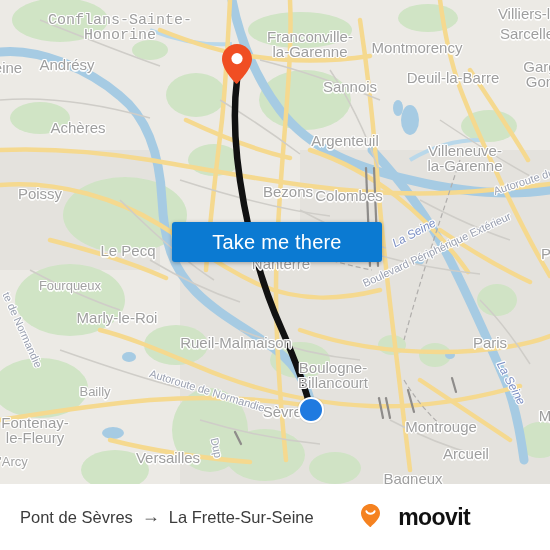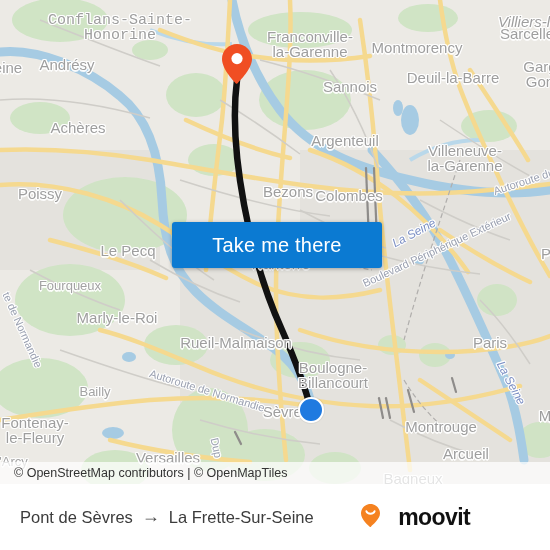--- a/index.html
+++ b/index.html
@@ -85,21 +85,21 @@
     transform: translate(-50%, -50%);
     box-shadow: 0 0 0 1px rgba(0,0,0,.05);
   }
 
   
   #take-me-there {
     position: absolute;
     left: 172px;
     top: 222px;
     width: 210px;
-    height: 46px;
+    height: 40px;
     background: #0b7ad2;
     color: #ffffff;
     border: 0;
     border-radius: 3px;
     font-family: "Liberation Sans", sans-serif;
     font-size: 20px;
     letter-spacing: .2px;
     cursor: pointer;
     box-shadow: 0 1px 4px rgba(0,0,0,.30);
     display: flex;
@@ -288,21 +288,21 @@
     </svg>
 
     <div class="map-label lbl-lg" style="left:120px; top:28px;font-family:Liberation Mono, monospace;"><span>Conflans-Sainte-</span><br><span>Honorine</span></div>
     <div class="map-label lbl-lg" style="left:67px;  top:65px;">Andrésy</div>
     <div class="map-label lbl-lg" style="left:8px;   top:68px;">eine</div>
     <div class="map-label lbl-lg" style="left:78px;  top:128px;">Achères</div>
     <div class="map-label lbl-lg" style="left:310px; top:44px;"><span>Franconville-</span><br><span>la-Garenne</span></div>
     <div class="map-label lbl-lg" style="left:350px; top:87px;">Sannois</div>
     <div class="map-label lbl-lg" style="left:417px; top:48px;text-align:right;">Montmorency</div>
     <div class="map-label lbl-lg" style="left:453px; top:78px;">Deuil-la-Barre</div>
-    <div class="map-label lbl-lg" style="left:524px; top:22px;font-style:italic;">Villiers-l</div>
+    <div class="map-label lbl-lg" style="left:524px; top:14px;">Villiers-l</div>
     <div class="map-label lbl-lg" style="left:527px; top:34px;">Sarcelle</div>
     <div class="map-label lbl-lg" style="left:540px; top:74px;"><span>Garg</span><br><span>Gon</span></div>
     <div class="map-label lbl-lg" style="left:345px; top:141px;">Argenteuil</div>
     <div class="map-label lbl-lg" style="left:465px; top:158px;"><span>Villeneuve-</span><br><span>la-Garenne</span></div>
     <div class="map-label lbl-lg" style="left:288px; top:192px;">Bezons</div>
     <div class="map-label lbl-lg" style="left:349px; top:196px;">Colombes</div>
     <div class="map-label lbl-lg" style="left:40px;  top:194px;">Poissy</div>
     <div class="map-label lbl-lg" style="left:128px; top:251px;">Le Pecq</div>
     <div class="map-label lbl-md" style="left:70px;  top:286px;">Fourqueux</div>
     <div class="map-label lbl-lg" style="left:236px; top:295px;margin-top:48px;">Rueil-Malmaison</div>
@@ -334,23 +334,20 @@
       <svg viewBox="0 0 30 40" width="30" height="40" aria-hidden="true">
         <path d="M15 0 C6.7 0 0 6.7 0 15 c0 10.5 13 23.6 14 24.5 c.6 .6 1.4 .1 1.9 -.6 C17.5 37 30 25 30 15 C30 6.7 23.3 0 15 0 Z" fill="#f04e23"></path>
         <circle cx="15" cy="14.6" r="5.6" fill="#ffffff"></circle>
       </svg>
     </div>
 
     <div id="dest-dot" style="left:311px; top:410px;"></div>
 
     <button id="take-me-there">Take me there</button>
 
-    <div id="attribution">
-      <span>© OpenStreetMap contributors | © OpenMapTiles</span>
-    </div>
   </div>
 
   <div id="footer">
     <div id="route-summary">
       <span>Pont de Sèvres</span>
       <span id="route-arrow">→</span>
       <span>La Frette-Sur-Seine</span>
     </div>
 
     <div id="brand">

